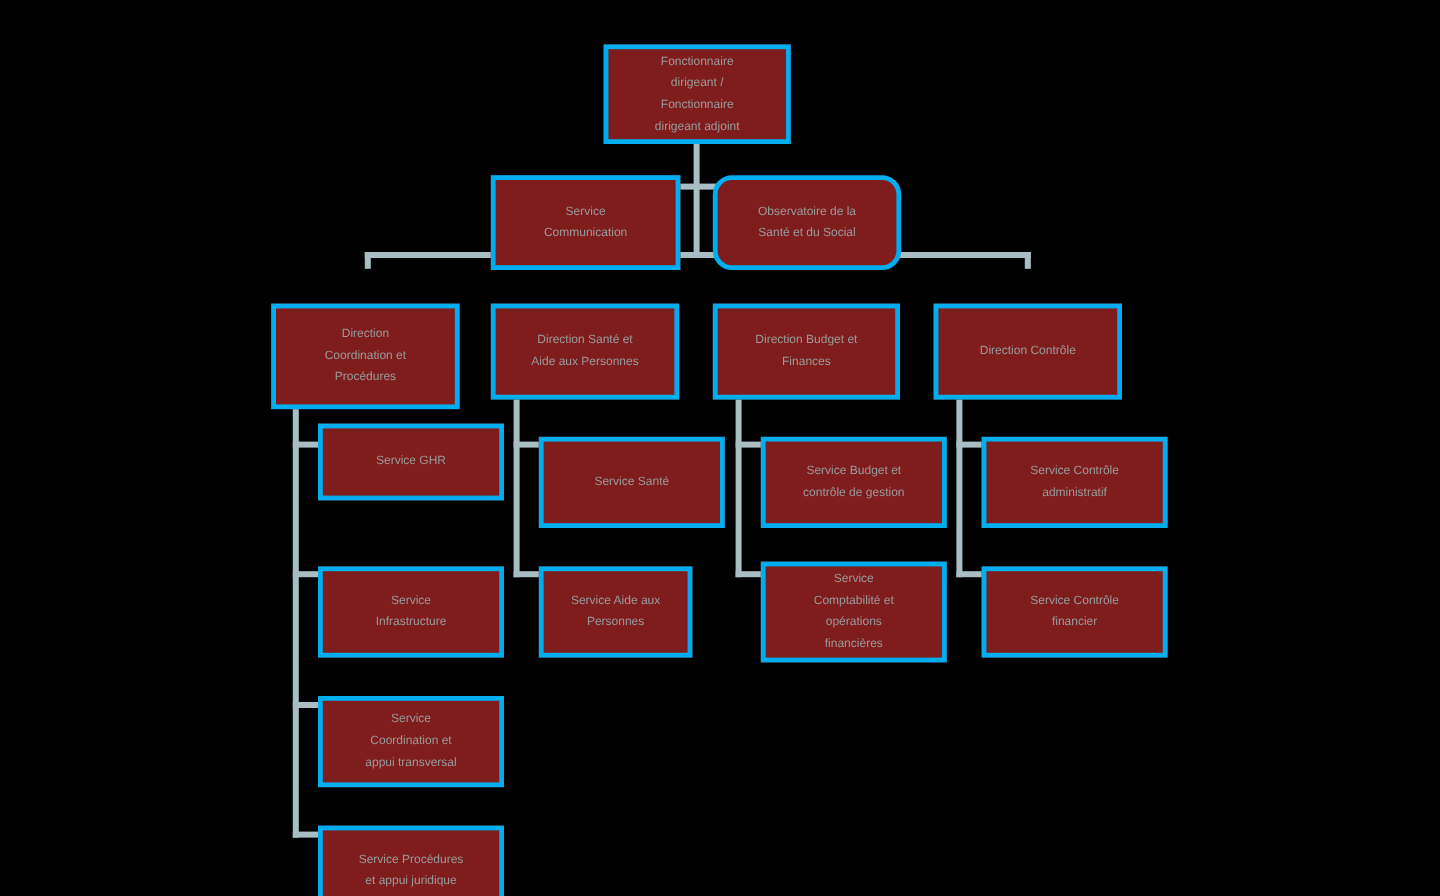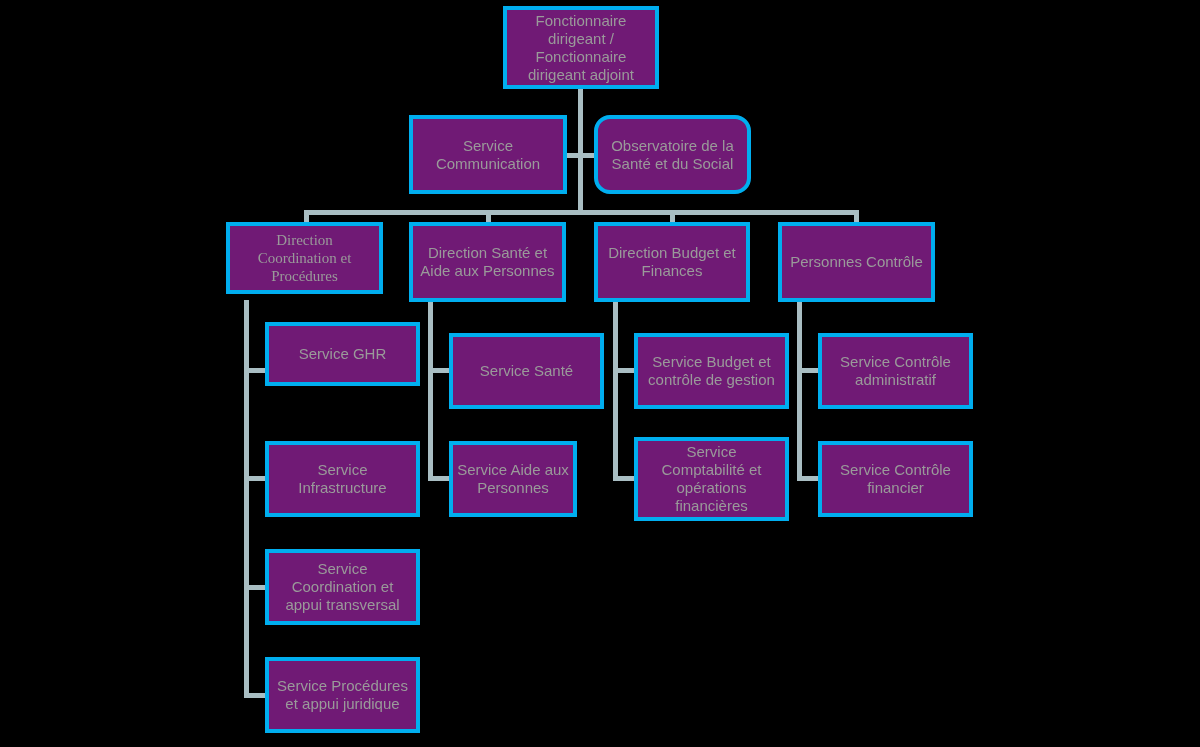--- a/index.html
+++ b/index.html
@@ -11,32 +11,33 @@
     position: relative;
     width: 1200px;
     height: 747px;
     background: #000000;
     font-family: "Liberation Sans", sans-serif;
     overflow: hidden;
   }
   .node {
     position: absolute;
     box-sizing: border-box;
-    background: #701a75;
+    background: #7f1d1d;
     border: 4px solid #00AEEF;
     display: flex;
     align-items: center;
     justify-content: center;
     text-align: center;
     color: #9a9a9a;
-    font-size: 15px;
+    font-size: 10px;
     line-height: 18px;
     padding: 2px 4px;
     z-index: 3;
     white-space: pre-line;
+    margin-top: 31px;
   }
   .node.overflow {
     overflow: visible;
   }
   .node .label {
     display: block;
     width: 100%;
     white-space: pre-line;
   }
   .conn {
@@ -88,38 +89,38 @@
   <div class="node" style="left:409px; top:115px; width:158px; height:79px;">
     <span class="label">Service
 Communication</span>
   </div>
 
   <div class="node" style="left:594px; top:115px; width:157px; height:79px;border-radius:16px;">
     <span class="label">Observatoire de la
 Santé et du Social</span>
   </div>
 
-  <div class="node" style="left:226px; top:222px; width:157px; height:72px;font-family:Liberation Serif, serif;">
+  <div class="node" style="left:226px; top:222px; width:157px; height:88px;">
     <span class="label">Direction
 Coordination et
 Procédures</span>
   </div>
 
   <div class="node overflow" style="left:409px; top:222px; width:157px; height:80px;">
     <span class="label">Direction Santé et
 Aide aux Personnes</span>
   </div>
 
   <div class="node overflow" style="left:594px; top:222px; width:156px; height:80px;justify-content:center;">
     <span class="label">Direction Budget et
 Finances</span>
   </div>
 
   <div class="node" style="left:778px; top:222px; width:157px; height:80px;">
-    <span class="label">Personnes Contrôle</span>
+    <span class="label">Direction Contrôle</span>
   </div>
 
   <div class="node" style="left:265px; top:322px; width:155px; height:64px;">
     <span class="label">Service GHR</span>
   </div>
 
   <div class="node" style="left:265px; top:441px; width:155px; height:76px;">
     <span class="label">Service
 Infrastructure</span>
   </div>

